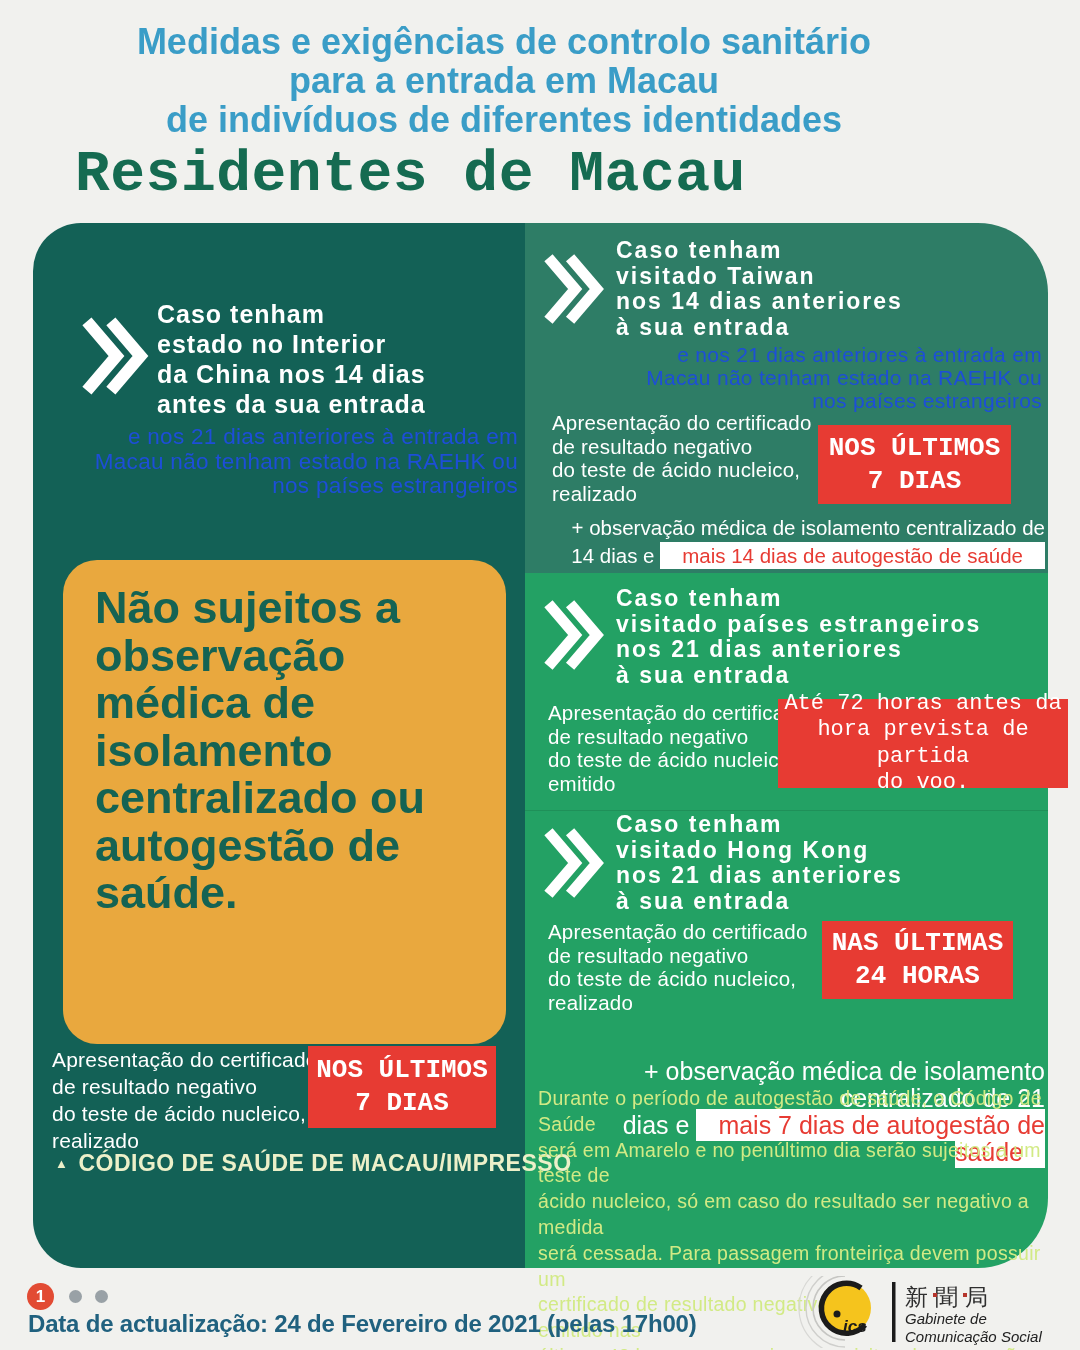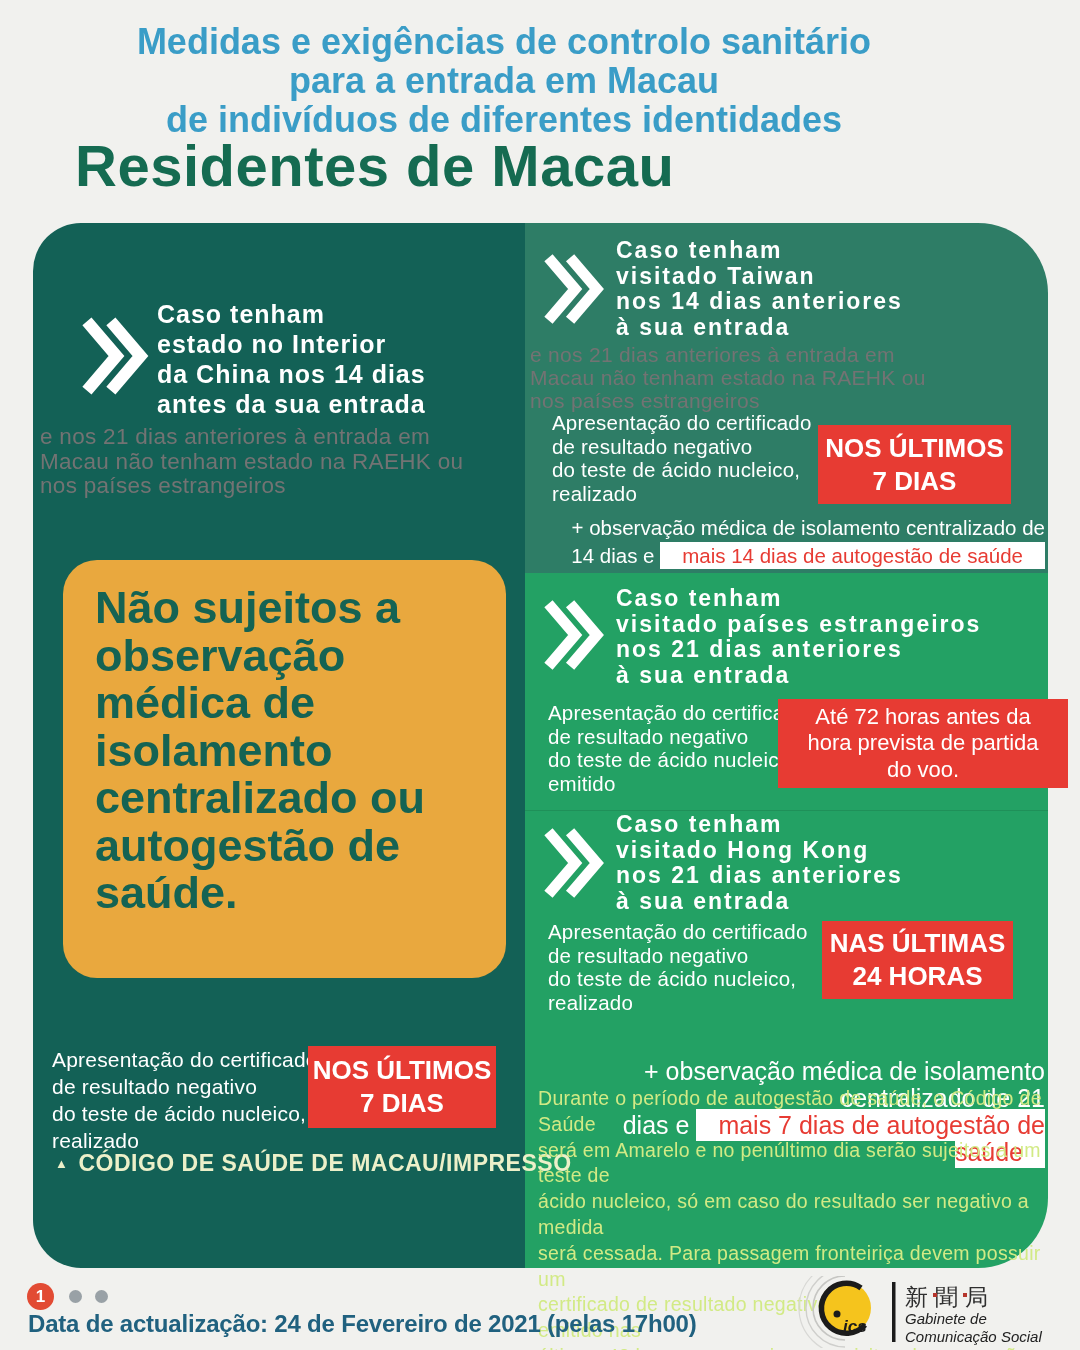--- a/index.html
+++ b/index.html
@@ -9,46 +9,46 @@
     font-family:"Liberation Sans", sans-serif;
   }
   .abs{position:absolute;}
   .pre{white-space:pre-line;}
   
   .main-title{
     left:0; top:22px; width:1008px; text-align:center;
     color:var(--header-blue,#3a9dc7); font-weight:bold; font-size:36px; line-height:39px;
   }
   .subtitle{
-    left:75px; top:132px; margin:0;
-    color:var(--title-green,#156b51); font-weight:bold; font-size:58px; letter-spacing:.5px;
+    left:75px; top:142px; margin:0;
+    color:var(--title-green,#156b51); font-weight:bold; font-size:58px; letter-spacing:.5px;font-family:Liberation Mono, monospace;
   }
   
   .panel{position:absolute;}
   .panel-left{left:33px; top:223px; width:492px; height:1045px; background:var(--panel-dark,#136156); border-radius:48px 0 0 48px;}
   .panel-taiwan{left:525px; top:223px; width:523px; height:350px; background:var(--panel-mid,#2e7d66); border-radius:0 70px 0 0;}
   .panel-bright{left:525px; top:573px; width:523px; height:695px; background:var(--panel-bright,#23a164); border-radius:0 0 70px 0;}
   .section-divider{left:525px; top:810px; width:523px; height:1px; background:rgba(0,0,0,.10);}
   
   .chev{position:absolute; overflow:visible;}
   .chev path{fill:none; stroke:#fff; stroke-width:17;}
   
   .case-heading{color:#fff; font-weight:bold; font-size:23px; line-height:25.5px; letter-spacing:2px;}
   .case-heading.big{font-size:25px; line-height:30px; letter-spacing:1px;}
-  .sub-heading{color:#737373; text-align:left; font-size:21px; line-height:23px; letter-spacing:.3px;}
+  .sub-heading{color:#1d4ed8; text-align:right; font-size:21px; line-height:23px; letter-spacing:.3px;}
   .sub-heading.big{font-size:22.5px; line-height:24.5px;}
   .cert-text{color:#fff; font-size:20.5px; line-height:23.5px; letter-spacing:.2px;}
   .cert-text.big{font-size:21px; line-height:27px;}
   .badge{
     background:var(--red,#e73b33); color:#fff; display:flex; align-items:center; justify-content:center;
-    text-align:center; font-weight:bold; font-size:26px; line-height:33px;
+    text-align:center; font-weight:bold; font-size:26px; line-height:33px;font-family:Liberation Mono, monospace;
   }
   .badge.plain{font-weight:normal; font-size:22px; line-height:26.5px;}
   .exempt-box{
-    left:63px; top:560px; width:443px; height:418px; background:var(--orange,#e9a83e); border-radius:34px;
+    left:63px; top:560px; width:443px; height:484px; background:var(--orange,#e9a83e); border-radius:34px;
     box-sizing:border-box; padding:24px 8px 0 32px;
     color:var(--exempt-text,#156353); font-weight:bold; font-size:45px; line-height:47.5px;
   }
   .obs{color:#fff; text-align:right; font-size:20.5px; line-height:28px;}
   .obs .hl{background:#fff; color:var(--red,#e73b33); padding:2px 22px;}
   .obs.underlined{font-size:25px; line-height:27px; text-underline-offset:3px;margin-top:32px;}
   .code-note{color:var(--pale,#ecf0c9); font-weight:bold; font-size:23px; letter-spacing:.5px;text-align:center;}
   .code-note .tri{font-size:13px; vertical-align:3px; margin-right:10px;}
   .note-text{color:var(--lime,#d2ea85); font-size:19.5px; line-height:25.8px; letter-spacing:.3px;}
   

